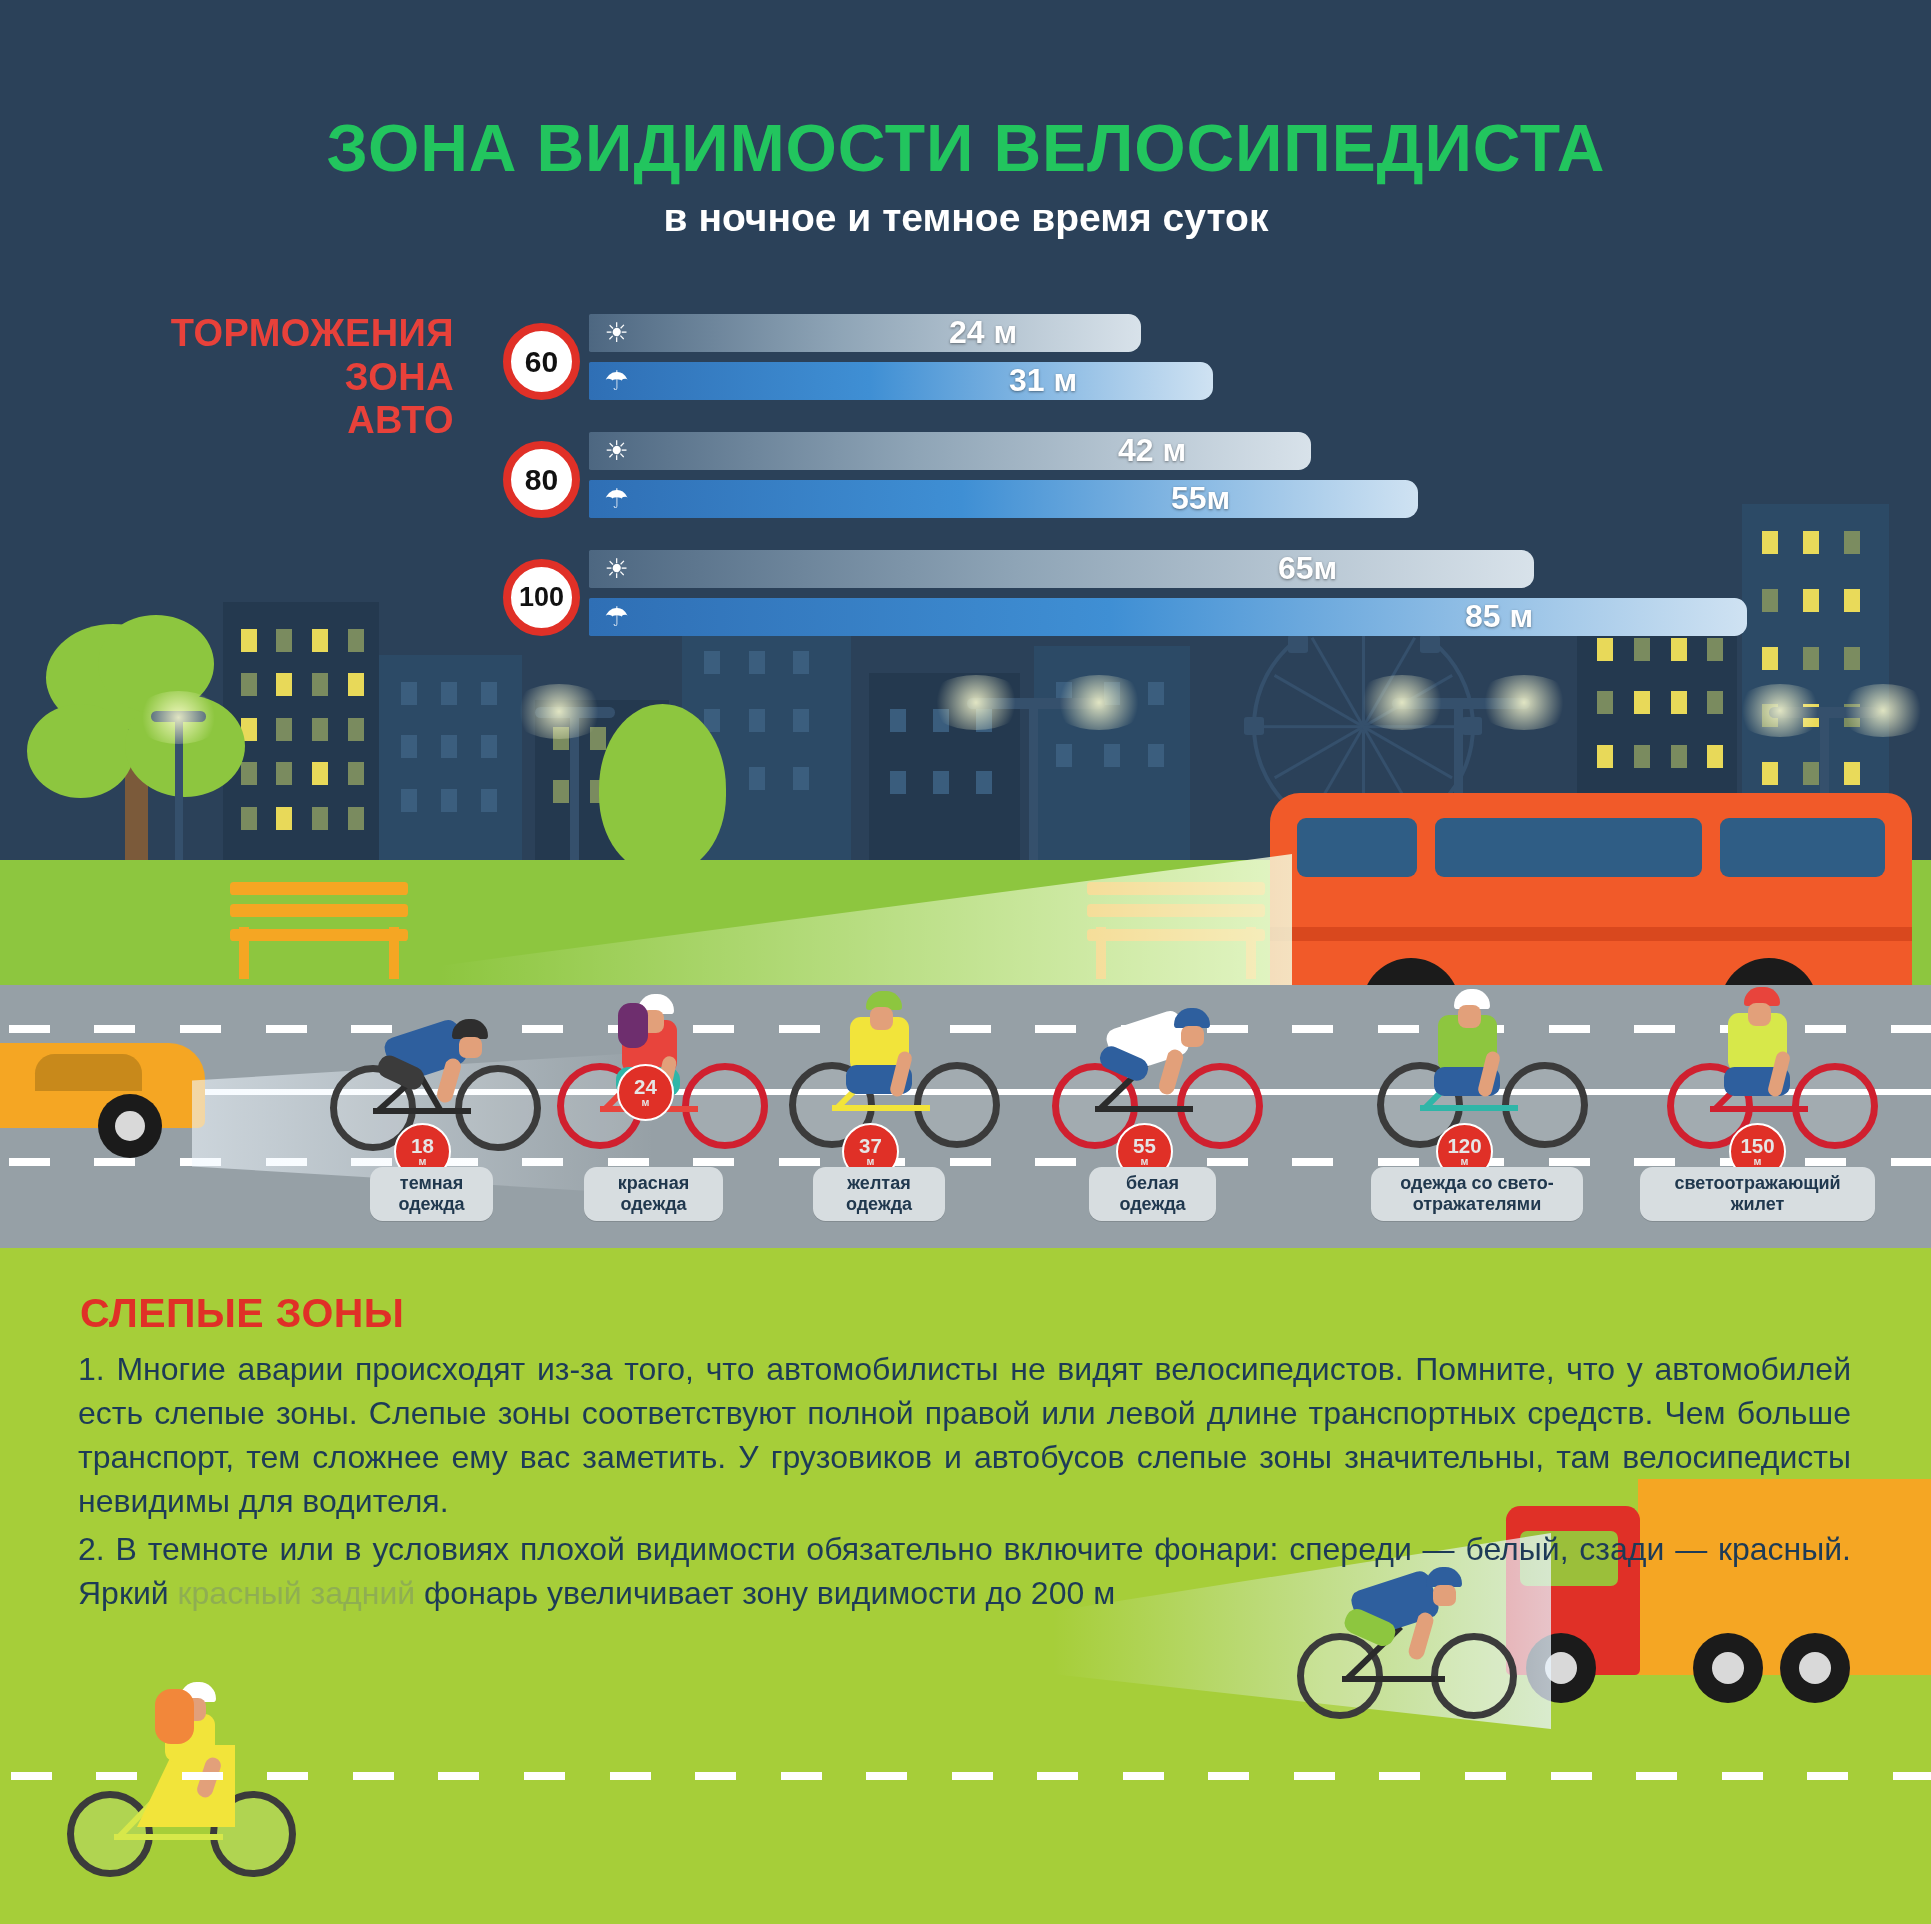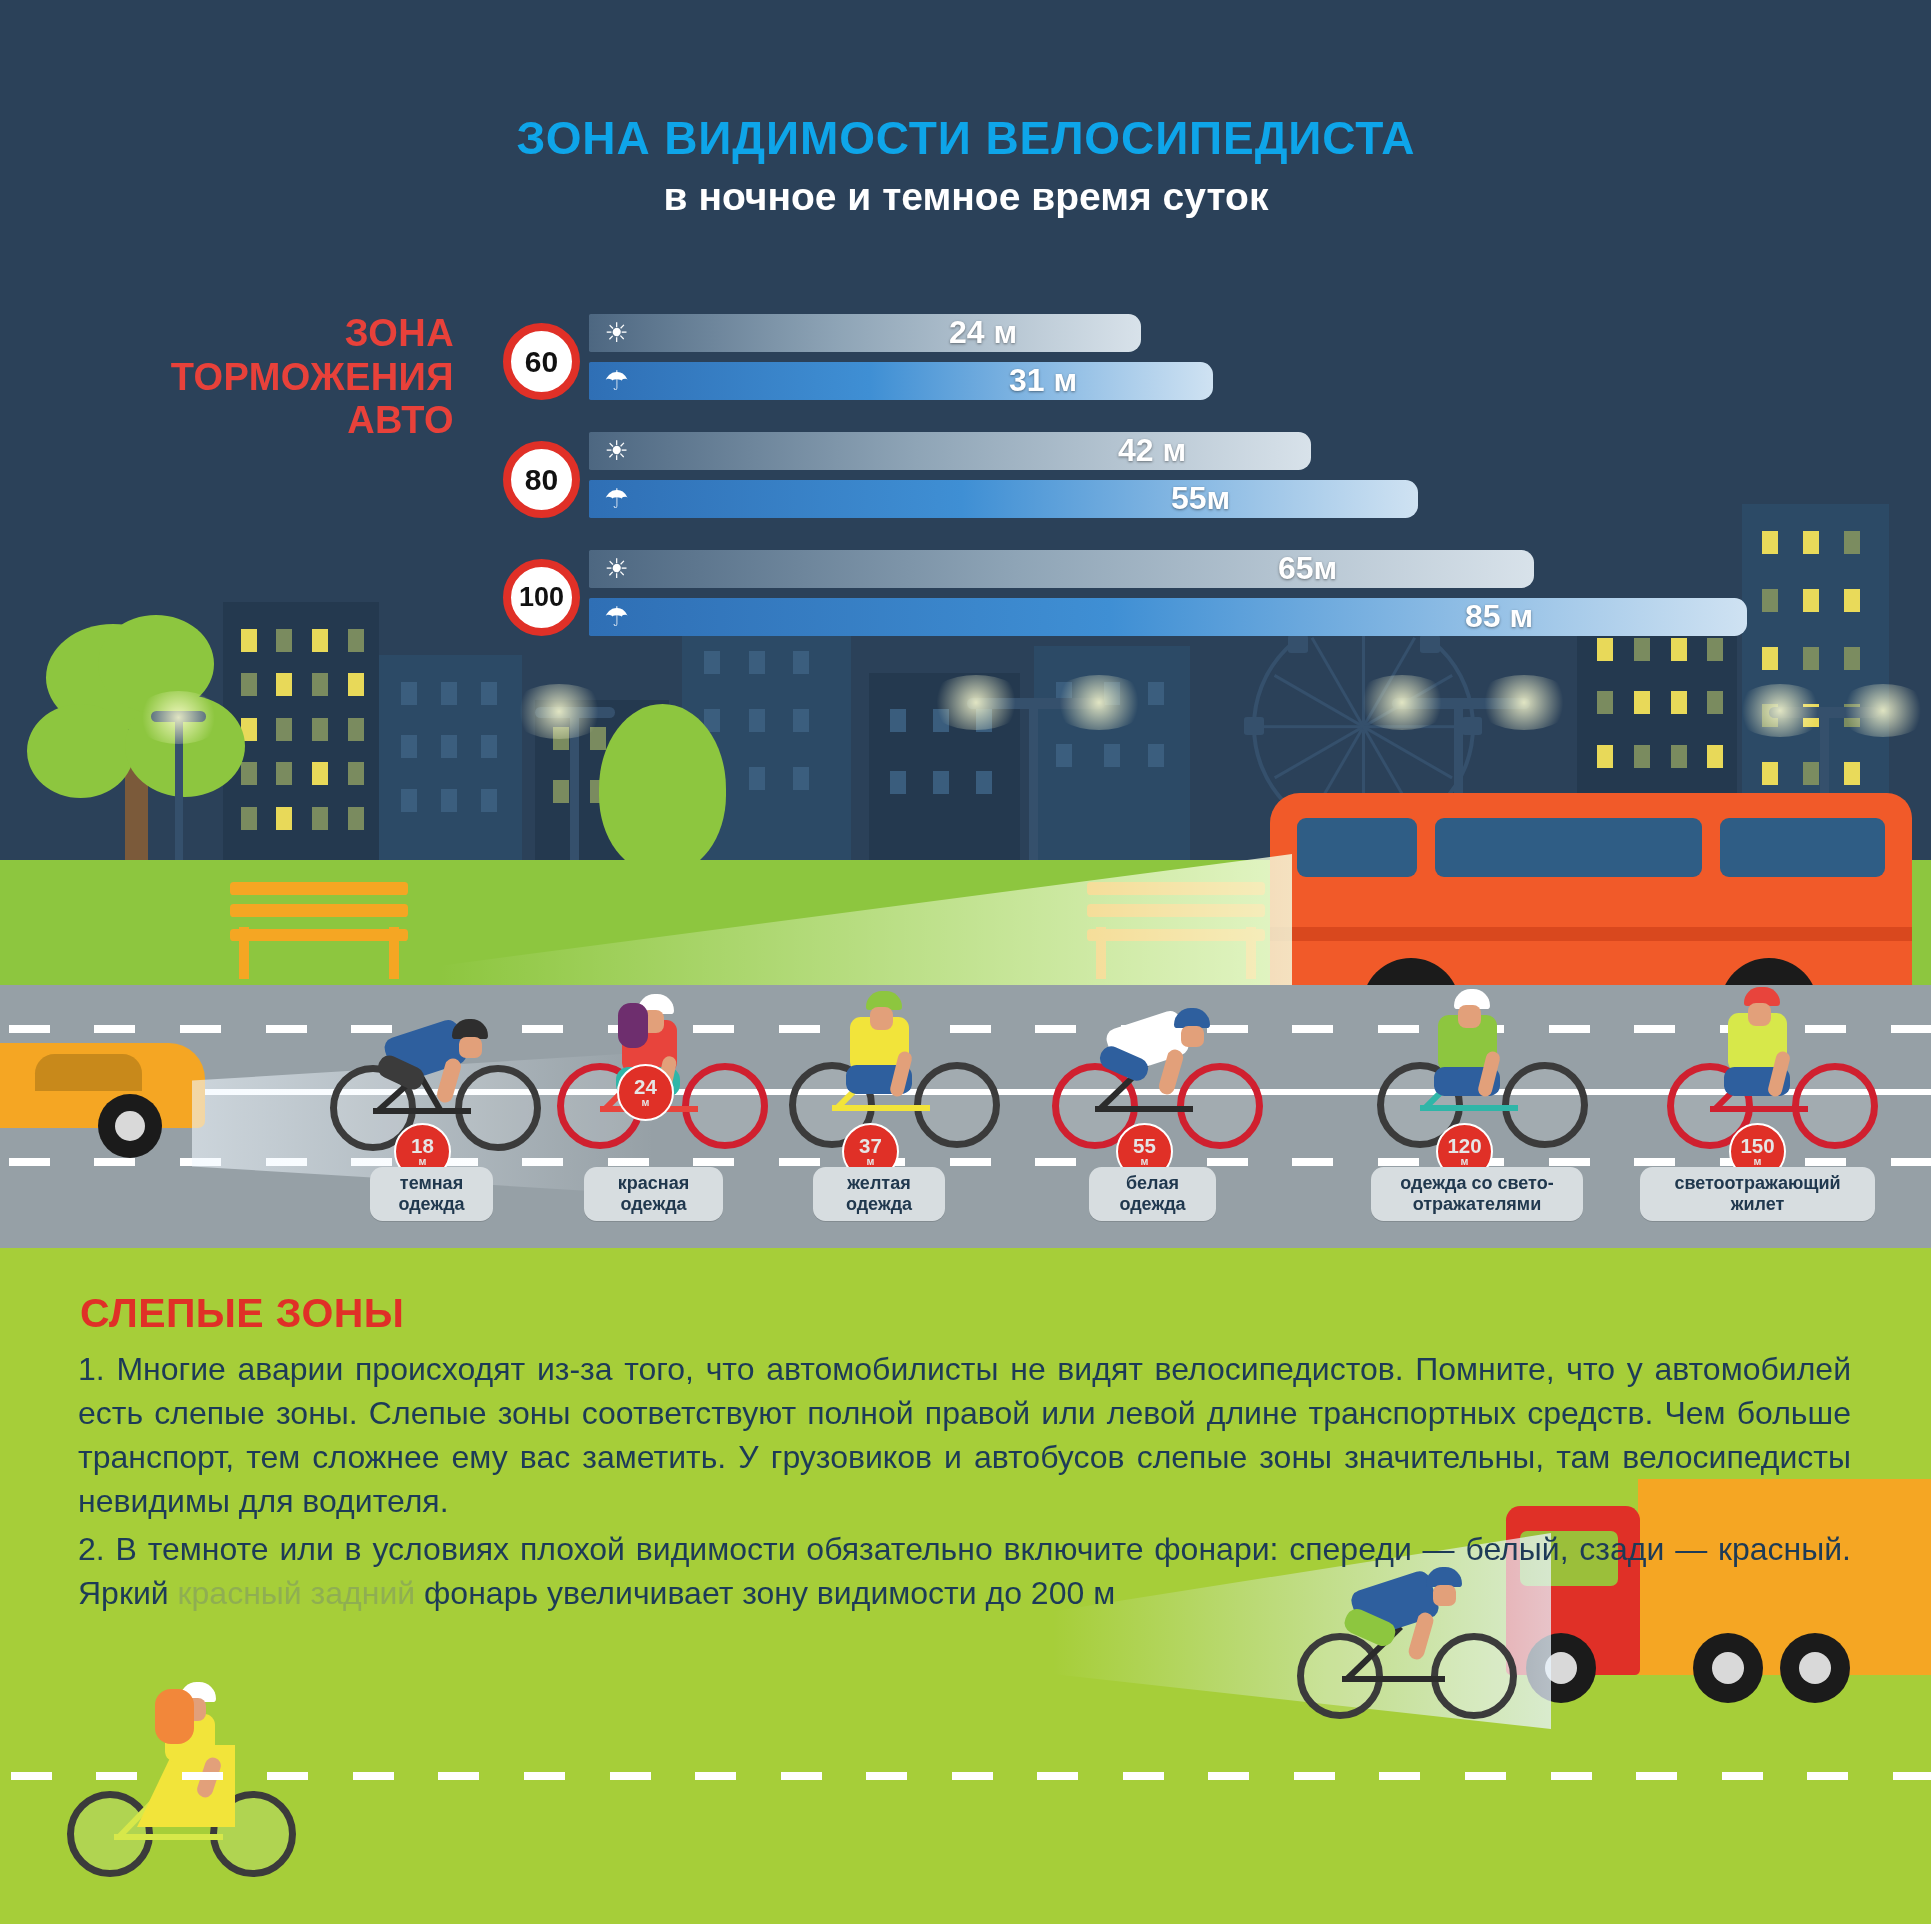--- a/index.html
+++ b/index.html
@@ -10,21 +10,21 @@
     position:relative;
   }
   .stage{position:absolute;inset:0;width:1932px;height:1925px;}
 
   
   .sky{position:absolute;left:0;top:0;width:1932px;height:878px;background:#2b4159;}
 
   
   .title-wrap{position:absolute;left:0;top:114px;width:1932px;text-align:center;}
   .title{
-    font-size:46px;font-weight:bold;color:#0ea5e9;letter-spacing:0.9px;line-height:1.05;
+    font-size:66px;font-weight:bold;color:#22c55e;letter-spacing:0.9px;line-height:1.05;
   }
   .subtitle{
     font-size:39px;font-weight:bold;color:#ffffff;margin-top:12.5px;
   }
 
   
   .brake-label{
     position:absolute;left:71px;top:312px;width:383px;text-align:right;
     color:#e8413a;font-weight:bold;font-size:38px;line-height:1.15;letter-spacing:0.4px;
   }
@@ -519,22 +519,22 @@
       <span>150</span>
       <small>м</small>
     </div>
     <div class="caplabel" style="left:1640px;top:1167px;width:217px;">
       <div>светоотражающий</div>
       <div>жилет</div>
     </div>
   </div>
 
   <div class="brake-label">
+    <div>ТОРМОЖЕНИЯ</div>
     <div>ЗОНА</div>
-    <div>ТОРМОЖЕНИЯ</div>
     <div>АВТО</div>
   </div>
 
   <div class="brake-rows">
 
     <div class="brake-row">
       <div class="sign">60</div>
       <div class="beam day" style="left:86px;top:7.1px;width:552px;"></div>
       <div class="ico" style="top:7.1px;">☀</div>
       <div class="dist" style="left:446px;top:7.1px;">24 м</div>

